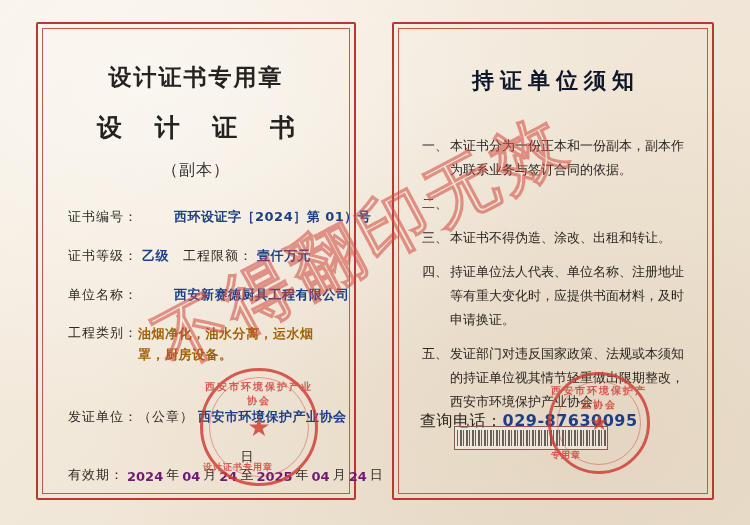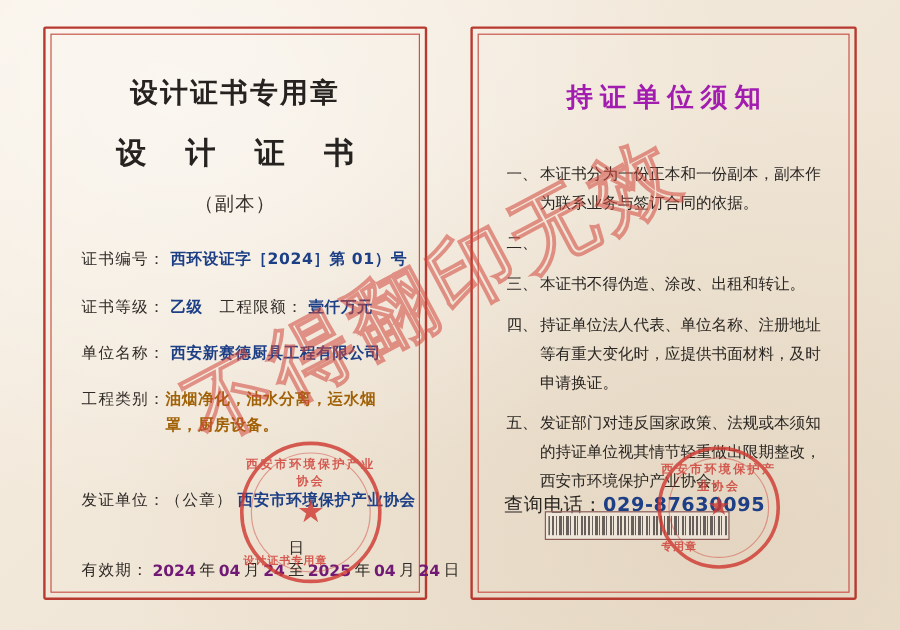--- a/index.html
+++ b/index.html
@@ -93,20 +93,21 @@
   .field-list {
     margin-top: 26px;
     padding-left: 8px;
   }
   .field-row {
     display: flex;
     align-items: flex-end;
     font-size: 13px;
     margin-bottom: 20px;
     line-height: 1.5;
+    gap: 32px;
   }
   .field-label {
     white-space: nowrap;
     letter-spacing: 1px;
     color: #2f2a26;
   }
   .field-value {
     margin-left: 4px;
     color: #1d3f86;
     font-weight: bold;
@@ -157,21 +158,21 @@
     margin: 0 3px;
   }
 
   
   .notice-title {
     text-align: center;
     font-size: 22px;
     font-weight: bold;
     letter-spacing: 6px;
     margin-top: 22px;
-    color: #a21caf;
+    color: #0f172a;
     padding-left: 6px;
   }
   .notice-list {
     margin-top: 38px;
     padding: 0 6px;
   }
   .notice-item {
     display: flex;
     font-size: 13px;
     line-height: 1.85;

